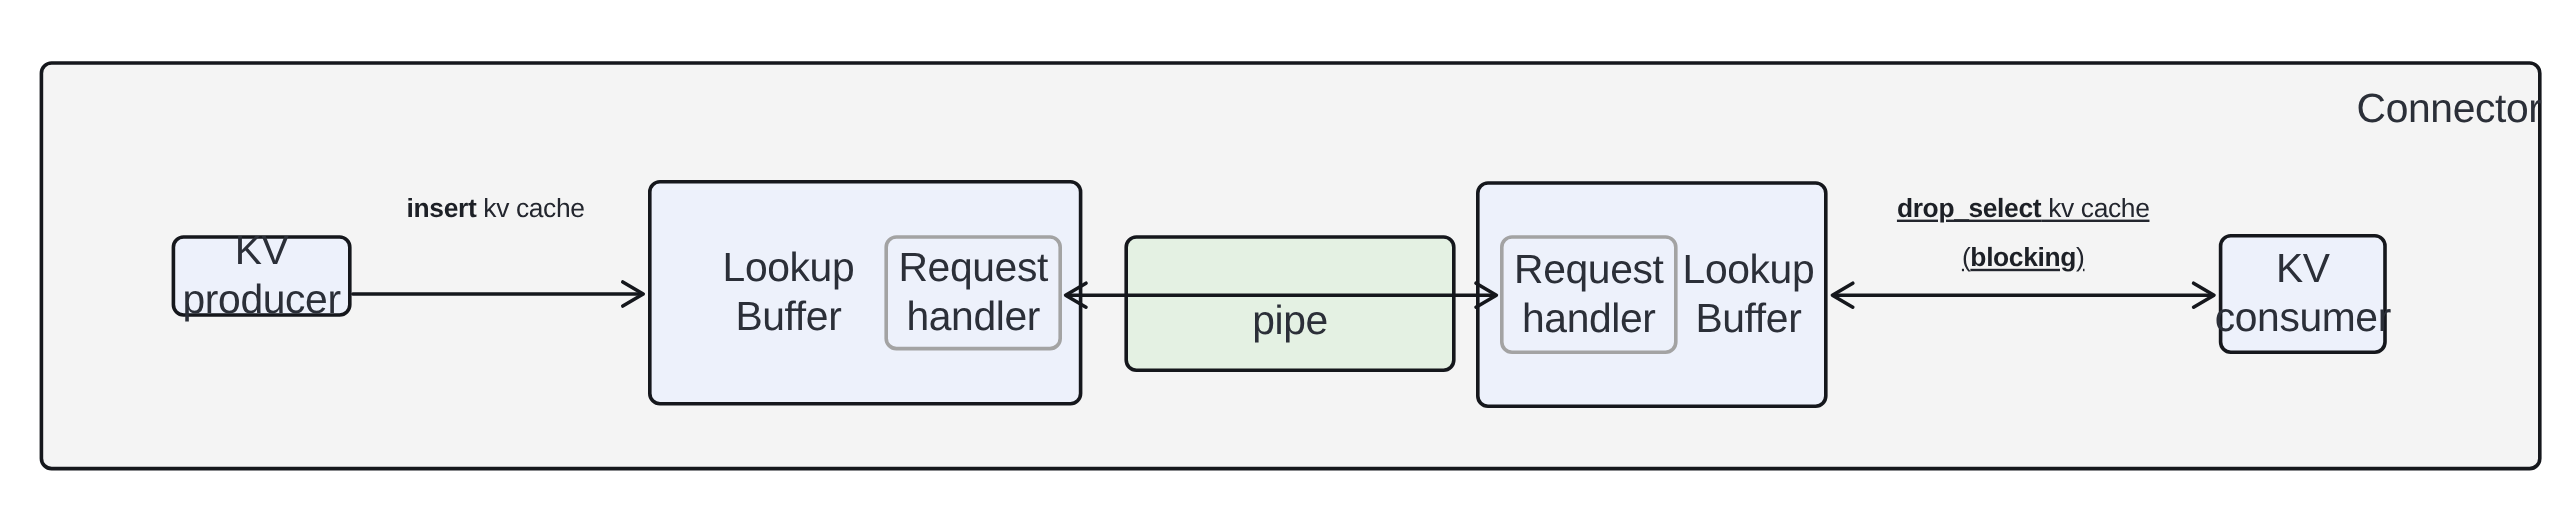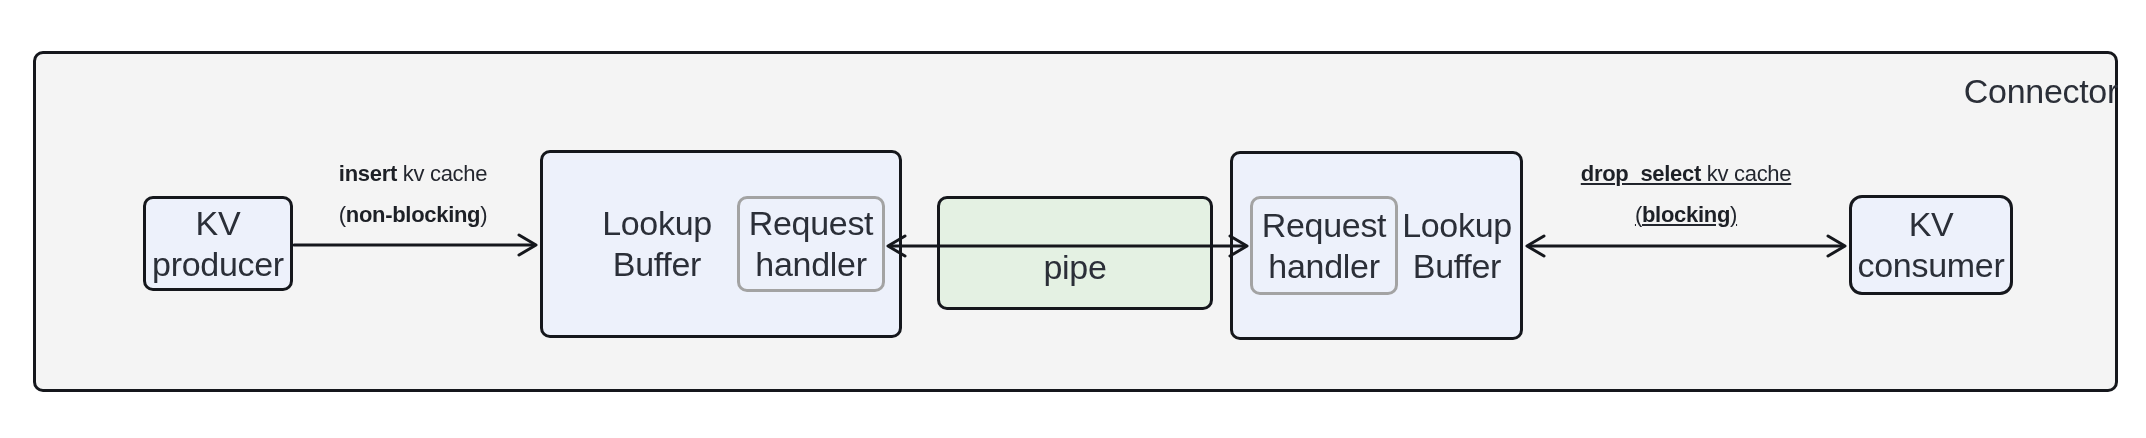--- a/index.html
+++ b/index.html
@@ -30,22 +30,22 @@
   .node{
     position:absolute;
     box-sizing:border-box;
     background:#edf1fb;
     border:3px solid #15171c;
     border-radius:10px;
     display:flex;align-items:center;justify-content:center;
     text-align:center;
     font-size:34px;line-height:41px;
   }
-  .kv-producer{left:143px;top:196px;width:150px;height:95px;padding:0 6px;}
-  .kv-consumer{left:1849px;top:195px;width:164px;height:100px;padding:0 8px;border-radius:13px;}
+  .kv-producer{left:143px;top:196px;width:150px;height:68px;padding:0 6px;}
+  .kv-consumer{left:1849px;top:195px;width:140px;height:100px;padding:0 8px;}
   .lookup{
     position:absolute;
     box-sizing:border-box;
     background:#edf1fb;
     border:3px solid #15171c;
     border-radius:10px;
     display:flex;align-items:center;
     font-size:34px;line-height:41px;
   }
   .lookup-left{left:540px;top:150px;width:362px;height:188px;}
@@ -103,21 +103,20 @@
 
   <div class="frame"></div>
   <div class="frame-title">Connector</div>
 
   <div class="node kv-producer">
     <span>KV producer</span>
   </div>
 
   <div class="edge-label edge-label-insert">
     <div><b>insert</b><span> kv cache</span></div>
-    <div><span>(</span><b>non-blocking</b><span>)</span></div>
   </div>
 
   <div class="lookup lookup-left">
     <div class="lookup-label">Lookup Buffer</div>
     <div class="handler">
       <span>Request handler</span>
     </div>
   </div>
 
   <div class="pipe">

